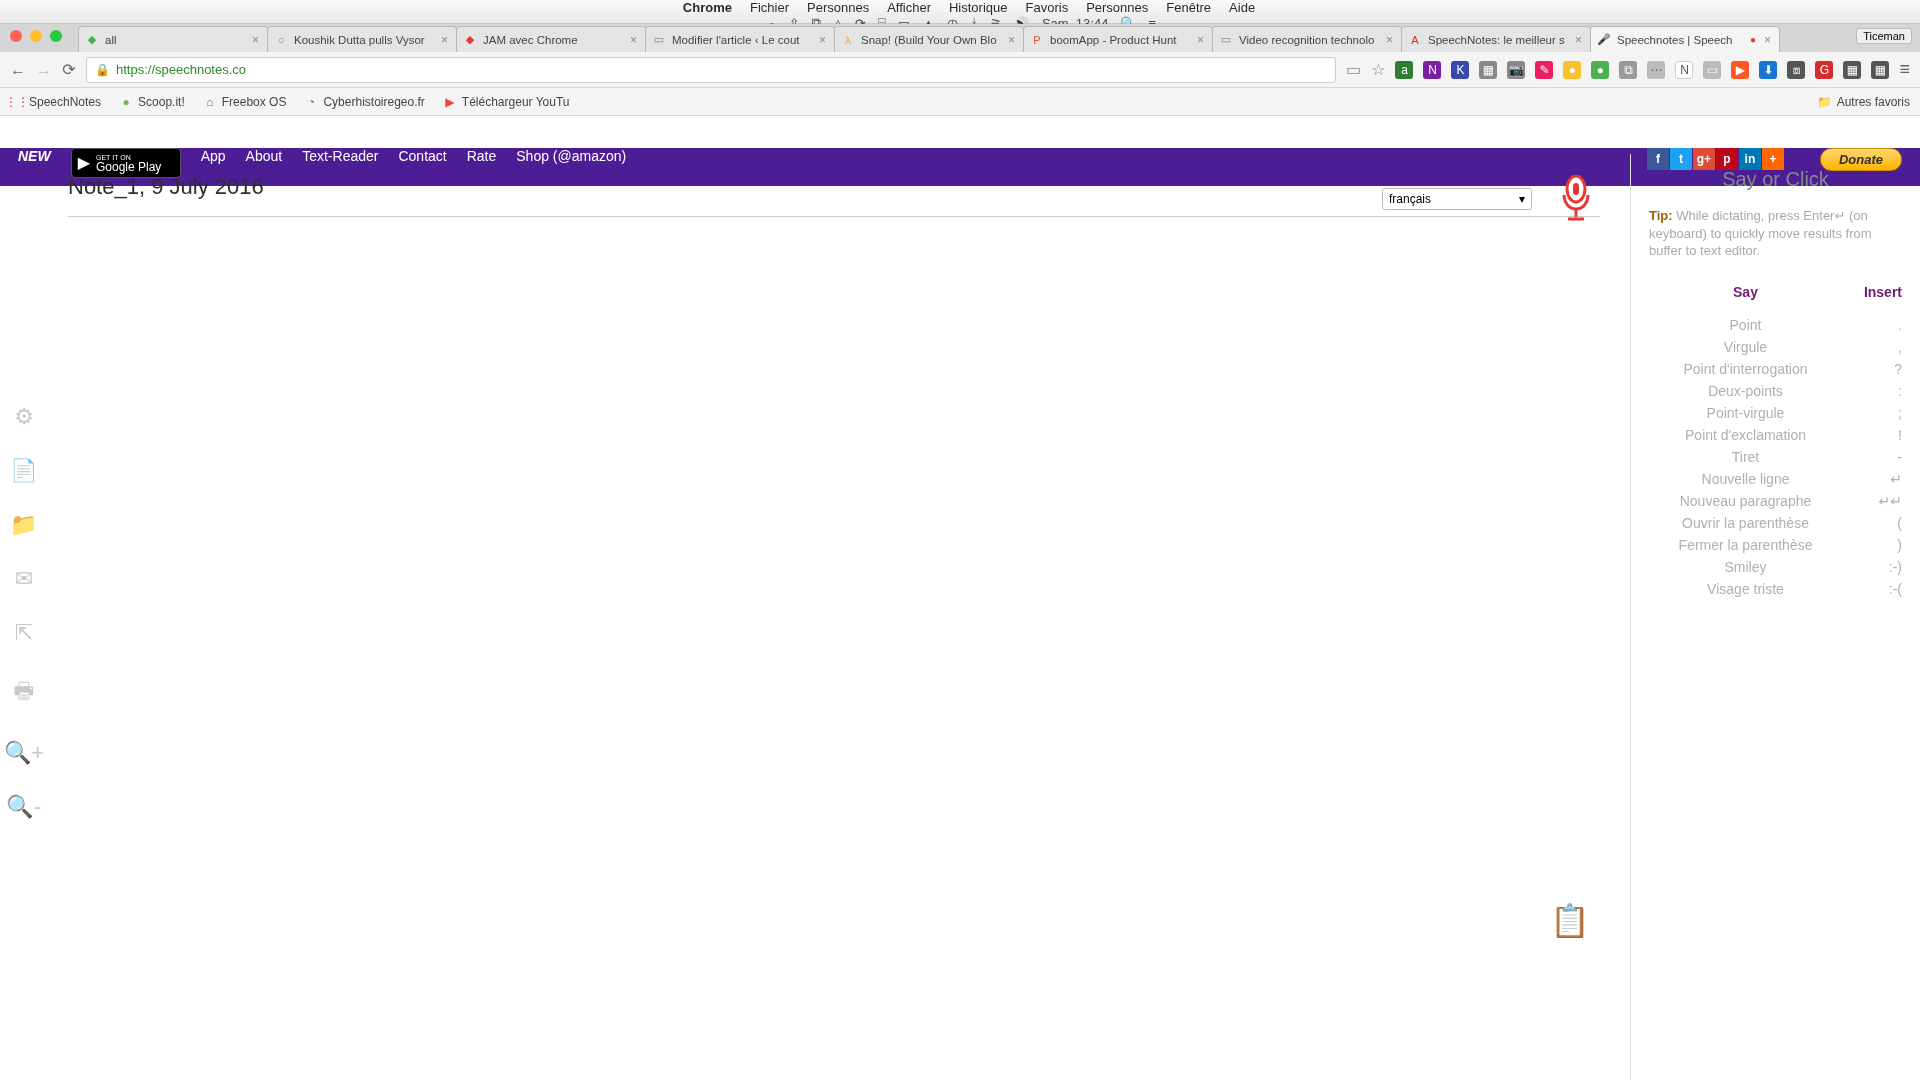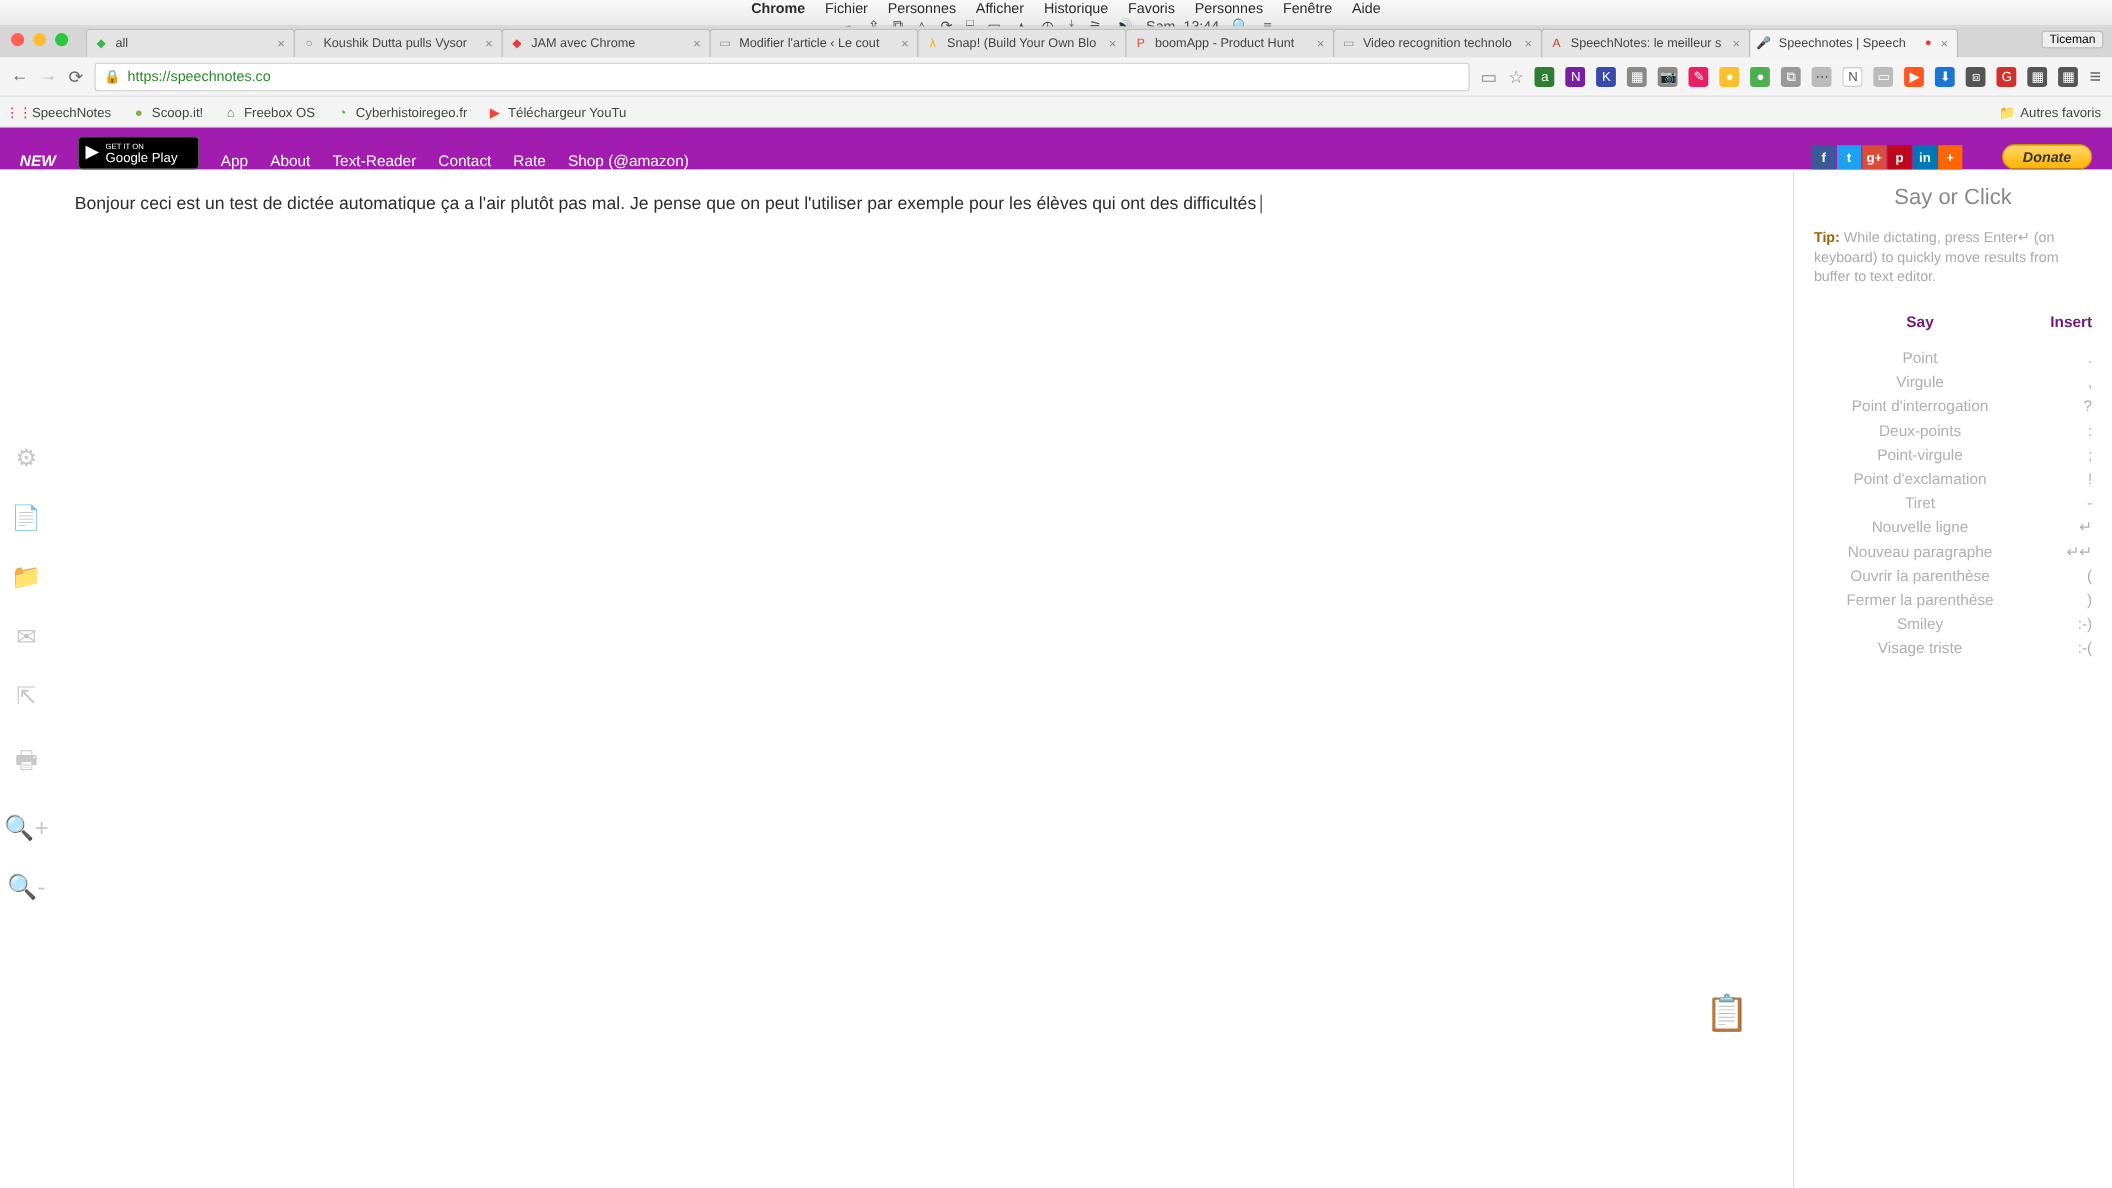--- a/index.html
+++ b/index.html
@@ -34,21 +34,21 @@
 .ext-icons .ei { width:18px; height:18px; border-radius:3px; display:flex; align-items:center; justify-content:center; font-size:12px; color:#fff;}
 
 
 .bookbar { height: 28px; background:#f4f4f4; border-bottom:1px solid #d9d9d9; display:flex; align-items:center; padding:0 10px; font-size:12px; color:#444; gap:18px;}
 .bookbar .bk { display:flex; align-items:center; gap:5px; cursor:pointer;}
 .bookbar .bk .ic { width:14px; height:14px; display:flex; align-items:center; justify-content:center; font-size:12px;}
 .bookbar .spacer { flex:1; }
 .bookbar .right { display:flex; gap:14px; align-items:center;}
 
 
-.sn-nav { height: 38px; background:#a21caf; display:flex; align-items:flex-end; padding:0 18px; color:#fff; font-size:14px; gap:20px;}
+.sn-nav { height: 38px; background:#4c1d95; display:flex; align-items:flex-start; padding:0 18px; color:#fff; font-size:14px; gap:20px;margin-top:32px;}
 .sn-nav .new { font-style:italic; font-weight:bold;}
 .gplay { width:110px; height:30px; background:#000; border:1px solid #555; border-radius:4px; display:flex; align-items:center; padding:0 6px; gap:6px; font-size:9px; line-height:1; color:#fff;}
 .gplay .tri { font-size:16px; color:#fff;}
 .sn-nav .link { cursor:pointer; }
 .sn-nav .socials { margin-left:auto; display:flex; gap:1px;}
 .sn-nav .socials .sq { width:22px; height:22px; display:flex; align-items:center; justify-content:center; font-size:12px; font-weight:bold;}
 .fb{background:#3b5998;} .tw{background:#1da1f2;} .gp{background:#dd4b39;} .pin{background:#bd081c;} .li{background:#0077b5;} .plus{background:#ff6600;}
 .donate { margin-left:16px; background:linear-gradient(#ffd76e,#ffb300); color:#333; font-weight:bold; font-style:italic; border:1px solid #cc9000; border-radius:14px; padding:3px 18px; font-size:13px; cursor:pointer;}
 
 
@@ -265,21 +265,36 @@
     <span class="tool">📄</span>
     <span class="tool">📁</span>
     <span class="tool">✉</span>
     <span class="tool">⇱</span>
     <span class="tool">🖶</span>
     <span class="tool">🔍+</span>
     <span class="tool">🔍-</span>
   </div>
 
   <div class="editor-col">
-    <div class="transcript"><span>Bonjour ceci est un test de dictée automatique ça a l'air plutôt pas mal. Je pense que on peut l'utiliser par exemple pour les élèves qui ont des difficultés</span><span class="cursor">&nbsp;</span></div>
+    <div class="title-row">
+      <div class="note-title">Note_1, 9 July 2016</div>
+      <div class="langsel">
+        <span>français</span>
+        <span>▾</span>
+      </div>
+      <div class="mic">
+        <svg viewBox="0 0 40 50">
+          <ellipse cx="20" cy="14" rx="9" ry="13" fill="#fff" stroke="#e53935" stroke-width="3"></ellipse>
+          <rect x="17" y="8" width="6" height="12" rx="3" fill="#e53935"></rect>
+          <path d="M8 20 a12 14 0 0 0 24 0" fill="none" stroke="#e53935" stroke-width="3"></path>
+          <line x1="20" y1="34" x2="20" y2="42" stroke="#e53935" stroke-width="3"></line>
+          <line x1="12" y1="44" x2="28" y2="44" stroke="#e53935" stroke-width="3"></line>
+        </svg>
+      </div>
+    </div>
     <div class="copybtn">📋</div>
   </div>
 
   <div class="right-panel">
     <div class="rp-title">Say or Click</div>
     <div class="rp-tip"><b>Tip:</b><span> While dictating, press Enter↵ (on keyboard) to quickly move results from buffer to text editor.</span></div>
     <div class="rp-head">
       <div class="say">Say</div>
       <div class="ins">Insert</div>
     </div>

